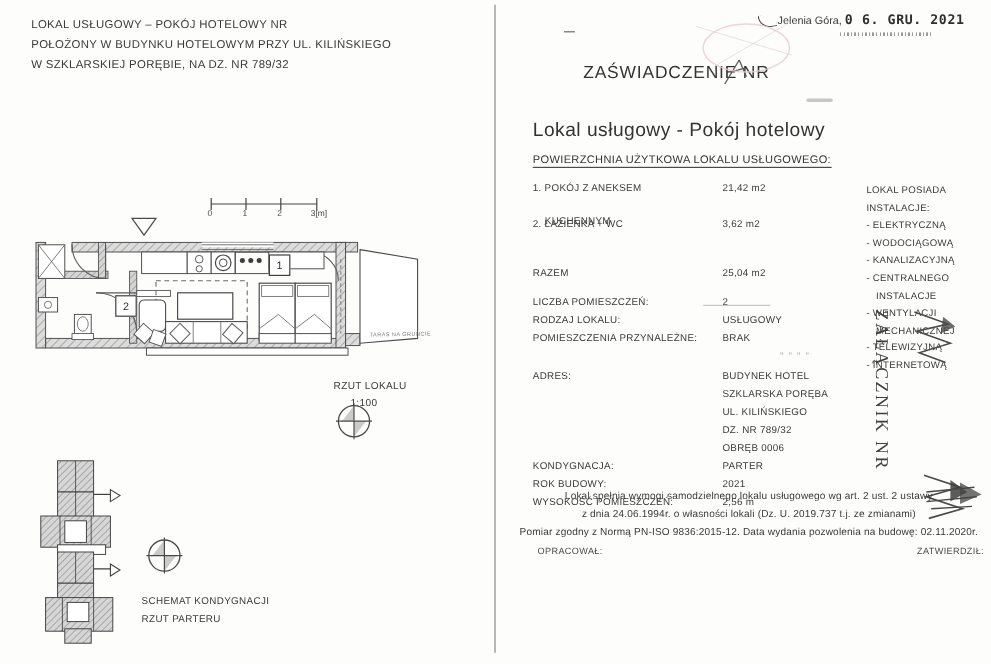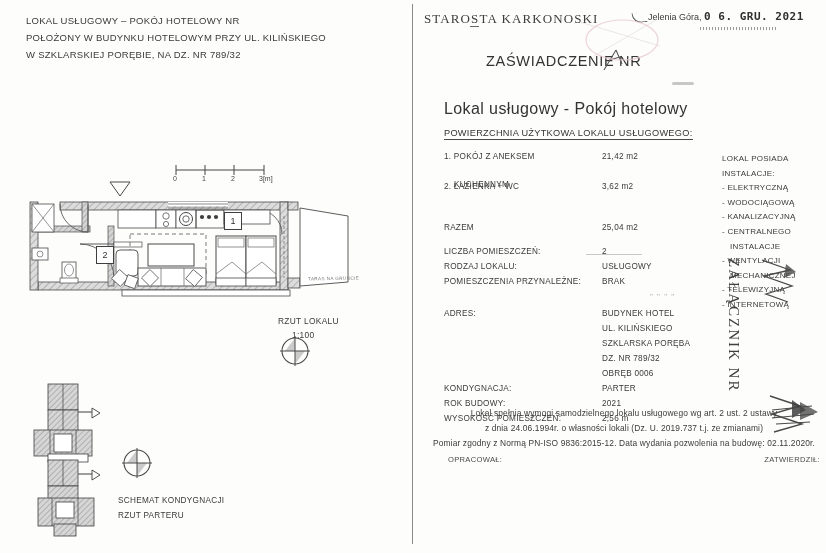--- a/index.html
+++ b/index.html
@@ -140,21 +140,20 @@
   <div class="scan-tint"></div>
 
   <div class="divider"></div>
 
   <div class="left-head">
     <div>LOKAL USŁUGOWY – POKÓJ HOTELOWY NR</div>
     <div>POŁOŻONY W BUDYNKU HOTELOWYM PRZY UL. KILIŃSKIEGO</div>
     <div>W SZKLARSKIEJ PORĘBIE, NA DZ. NR 789/32</div>
   </div>
 
-  <div class="starosta">STAROSTA KARKONOSKI</div>
   <div class="starosta-tick"></div>
 
   <div class="date-hook"></div>
   <div class="date-stamp">
     <span>Jelenia Góra,</span>
     <span class="dt">0 6. GRU. 2021</span>
   </div>
   <div class="date-dots"></div>
 
   <div class="zaswiad">ZAŚWIADCZENIE NR</div>
@@ -202,24 +201,24 @@
     <div class="rw">
       <span class="lbl">POMIESZCZENIA PRZYNALEŻNE:</span>
       <span class="val">BRAK</span>
     </div>
     <div class="rw" style="height:17px;"></div>
     <div class="rw">
       <span class="lbl">ADRES:</span>
       <span class="val">BUDYNEK HOTEL</span>
     </div>
     <div class="rw">
+      <span class="val">SZKLARSKA PORĘBA</span>
+    </div>
+    <div class="rw">
       <span class="val">UL. KILIŃSKIEGO</span>
-    </div>
-    <div class="rw">
-      <span class="val">SZKLARSKA PORĘBA</span>
     </div>
     <div class="rw">
       <span class="val">DZ. NR 789/32</span>
     </div>
     <div class="rw">
       <span class="val">OBRĘB 0006</span>
     </div>
     <div class="rw">
       <span class="lbl">KONDYGNACJA:</span>
       <span class="val">PARTER</span>

